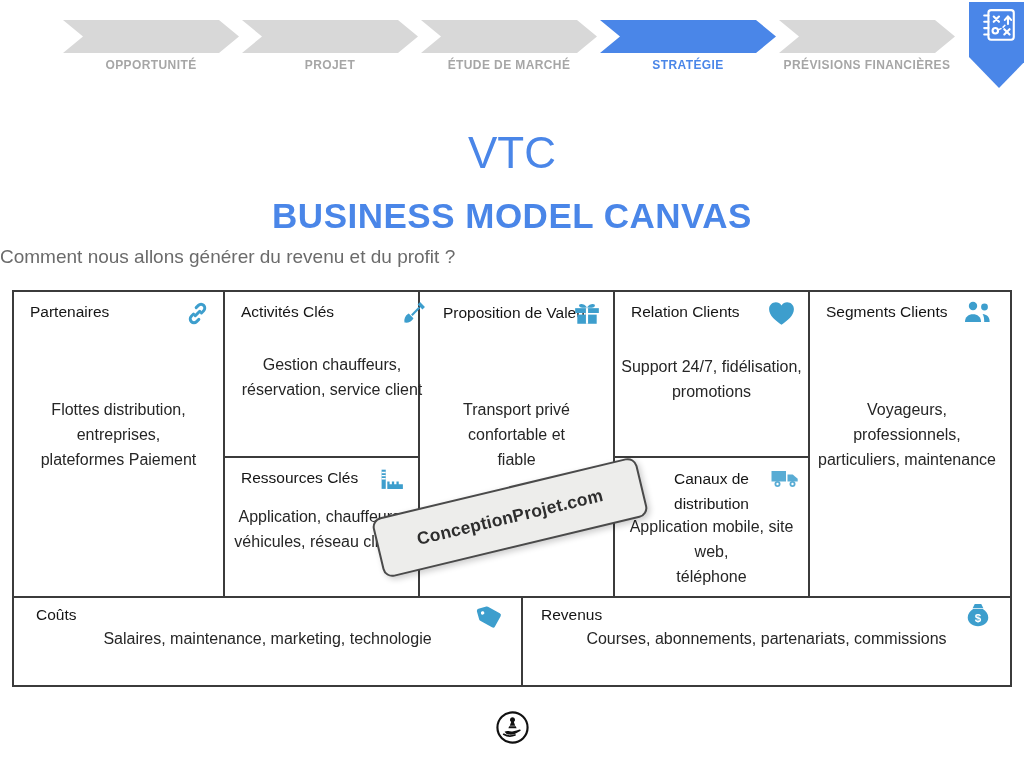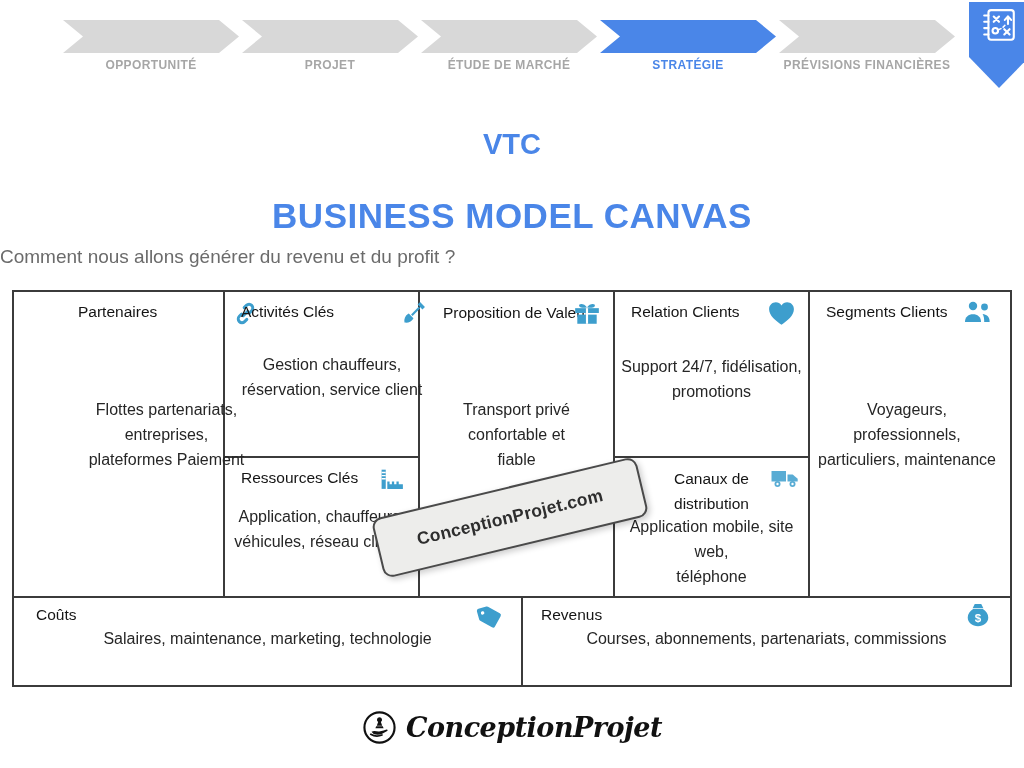--- a/index.html
+++ b/index.html
@@ -17,32 +17,32 @@
   .step-label.active{color:var(--accent,#4a86e8);}
   .sl1{left:128px}.sl2{left:307px}.sl3{left:486px}.sl4{left:665px}.sl5{left:844px}
 
   .bookmark{position:absolute;left:946px;top:2px;width:60px;height:86px;background:var(--accent,#4a86e8);
             clip-path:polygon(0 0,100% 0,100% 64%,50% 100%,0 64%);
             display:flex;justify-content:center;align-items:flex-start;padding-top:0;}
   .bookmark svg{margin-top:5px;}
 
   
   .page-title{position:absolute;left:0;top:128px;width:100%;text-align:center;
-              font-size:29px;font-weight:700;color:var(--accent,#4a86e8);}
+              font-size:44px;font-weight:400;color:var(--accent,#4a86e8);}
   .canvas-title{position:absolute;left:0;top:196px;width:100%;text-align:center;
               font-size:35px;font-weight:700;color:var(--accent,#4a86e8);letter-spacing:.5px;}
   .tagline{position:absolute;left:0;top:246px;width:100%;text-align:left;
               font-size:19px;color:var(--tagline,#6b6b6b);}
 
   
   .canvas{position:absolute;left:12px;top:290px;width:1000px;height:397px;
           border:2px solid var(--border,#3b3b3b);box-sizing:border-box;background:#fff;}
   .vl,.hl{position:absolute;background:var(--border,#3b3b3b);}
   .cell{position:absolute;box-sizing:border-box;}
-  .c-part{left:0;top:0;width:209px;height:268px;margin-left:48px;}
+  .c-part{left:0;top:0;width:209px;height:268px;}
   .c-act {left:211px;top:0;width:214px;height:164px;}
   .c-prop{left:406px;top:0;width:193px;height:304px;}
   .c-rel {left:601px;top:0;width:193px;height:164px;}
   .c-seg {left:796px;top:0;width:194px;height:304px;}
   .c-res {left:211px;top:166px;width:193px;height:138px;}
   .c-can {left:601px;top:166px;width:193px;height:138px;}
   .c-couts{left:0;top:306px;width:507px;height:87px;}
   .c-rev {left:509px;top:306px;width:487px;height:105px;}
 
   .cell-head{position:absolute;left:16px;top:11px;font-size:15.5px;color:#151515;}
@@ -134,21 +134,21 @@
     <div class="cell c-part">
       <div class="cell-head">Partenaires</div>
       <span class="cell-icon">
         <svg width="27" height="27" viewBox="0 0 24 24" fill="none" stroke="currentColor" stroke-width="2.6" stroke-linecap="round" stroke-linejoin="round">
           <path d="M10 14l4-4"></path>
           <path d="M8.5 12.5l-2 2a3.3 3.3 0 0 0 4.7 4.7l2-2"></path>
           <path d="M15.5 11.5l2-2a3.3 3.3 0 0 0-4.7-4.7l-2 2"></path>
         </svg>
       </span>
       <div class="cell-body">
-        <div class="cell-line">Flottes partenariats, entreprises,</div>
+        <div class="cell-line">Flottes distribution, entreprises,</div>
         <div class="cell-line">plateformes Paiement</div>
       </div>
     </div>
 
     <div class="cell c-act">
       <div class="cell-head">Activités Clés</div>
       <span class="cell-icon">
         <svg width="26" height="26" viewBox="0 0 24 24" fill="currentColor">
           <path d="M17.6 1.9l4.5 4.5-2.3 2.3-4.5-4.5z"></path>
           <path d="M9.3 13.3l7-7 1.4 1.4-7 7z"></path>
@@ -274,16 +274,15 @@
   <div class="footer">
     <span style="line-height:0">
       <svg width="35" height="35" viewBox="0 0 36 36">
         <circle cx="18" cy="18" r="15.5" fill="none" stroke="#111" stroke-width="2.2"></circle>
         <path d="M18 7.5a2.6 2.6 0 0 1 1.4 4.8l1.4 4h-5.6l1.4-4A2.6 2.6 0 0 1 18 7.5z" fill="#111"></path>
         <path d="M14.6 16.8h6.8l.8 1.9h-8.4z" fill="#111"></path>
         <path d="M9.8 22.3c2.5-1.5 4.7-.5 7.2-.3 1.8.1 3.5-.2 5.2-.8l3.1-1.1c.9-.3 1.6.9.6 1.5l-4.6 2.5c-2.8 1.5-6.3 1.7-9.3.5z" fill="#111"></path>
         <path d="M9 25c3.5 2 8 2.2 11.5.7" stroke="#111" stroke-width="1.8" fill="none" stroke-linecap="round"></path>
       </svg>
     </span>
-    <span class="logo-text">ConceptionProjet</span>
   </div>
 
 </div>
 
 </body></html>

